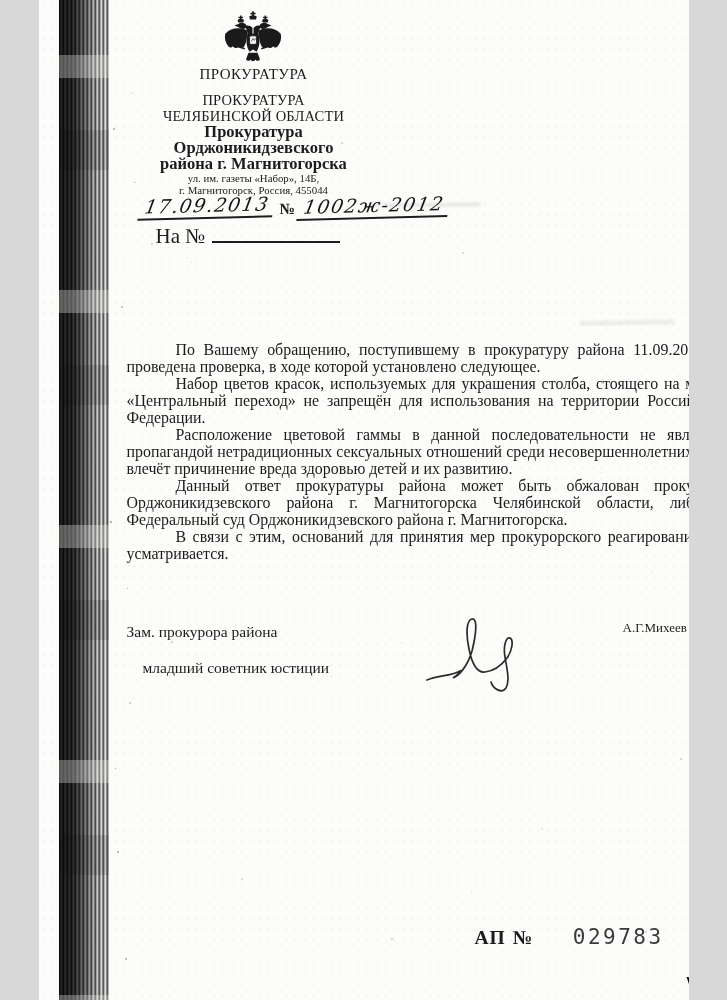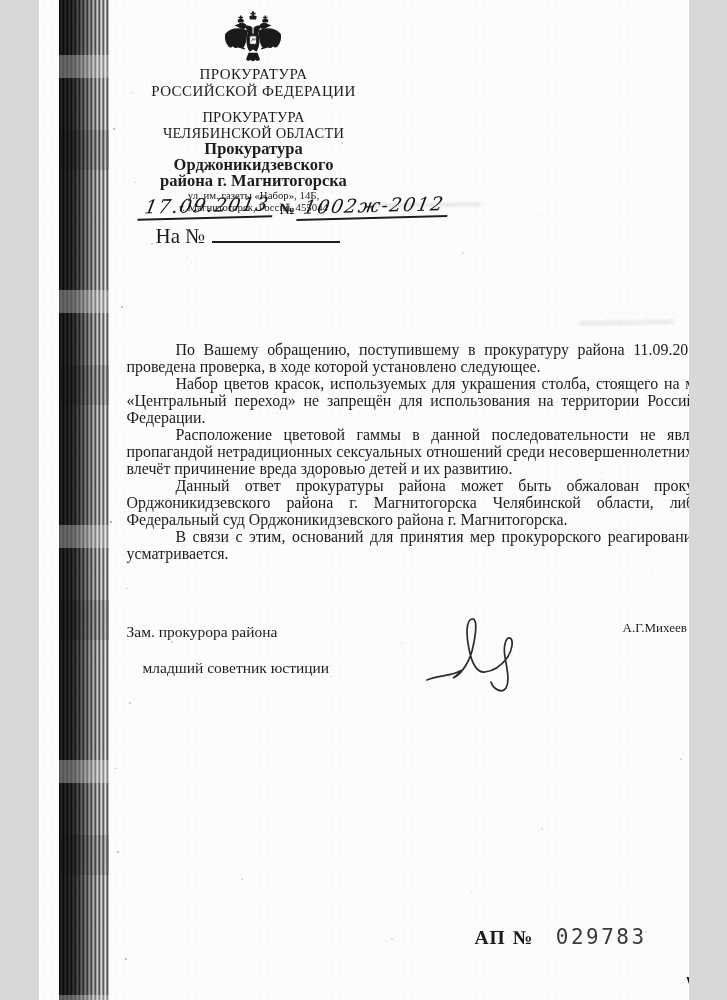--- a/index.html
+++ b/index.html
@@ -82,21 +82,21 @@
     position:absolute; left:88px; top:341px; width:599px;
     font-size:15.9px; line-height:17px; text-align:justify;
   }
   .body-text p{margin:0; text-indent:49px;}
 
   .sig-pos1{position:absolute; left:88px; top:623px; font-size:15.5px;}
   .sig-pos2{position:absolute; left:104px; top:659px; font-size:15.5px;}
   .sig-name{position:absolute; left:584px; top:620px; font-size:13px;}
   .sig-svg{position:absolute; left:383px; top:609px; width:116px; height:86px;}
 
-  .stamp{position:absolute; left:436px; top:925px; display:flex; align-items:baseline; gap:13px;}
+  .stamp{position:absolute; left:436px; top:925px; display:flex; align-items:baseline; gap:30px;}
   .stamp-prefix{font-weight:bold; font-size:19.5px; letter-spacing:1.5px;}
   .stamp-number{
     font-family:"DejaVu Sans Mono", monospace; font-size:21px;
     letter-spacing:2.5px; color:#3a3a3a; font-weight:500;margin-left:9px;
   }
 
   .watermark{
     position:absolute; left:648px; top:972px;
     font-family:"Liberation Sans", sans-serif; font-weight:bold;
     font-size:14.5px; color:#0a0a0a;
@@ -136,21 +136,20 @@
         <path d="M104 60 L75 69 L76 71.5 L104.5 62.5 Z"></path>
         <circle cx="105" cy="60" r="3.4"></circle>
       </g>
       <rect x="53.4" y="46" width="13.2" height="16" rx="3" fill="#faf9f6" stroke="#1a1a1a" stroke-width="1.6"></rect>
       <path d="M56.5 57 L60 51 L62.5 54.5 L65 50.5" fill="none" stroke="#1a1a1a" stroke-width="1.3"></path>
     </svg>
   </div>
 
   <div class="letterhead">
     <div class="lh-caps">ПРОКУРАТУРА</div>
-    <div class="lh-caps">РОССИЙСКОЙ ФЕДЕРАЦИИ</div>
     <div class="lh-gap"></div>
     <div class="lh-caps2">ПРОКУРАТУРА</div>
     <div class="lh-caps2">ЧЕЛЯБИНСКОЙ ОБЛАСТИ</div>
     <div class="lh-bold">Прокуратура</div>
     <div class="lh-bold">Орджоникидзевского</div>
     <div class="lh-bold">района  г. Магнитогорска</div>
     <div class="lh-small">ул. им. газеты «Набор», 14Б,</div>
     <div class="lh-small">г. Магнитогорск, Россия, 455044</div>
   </div>
 

